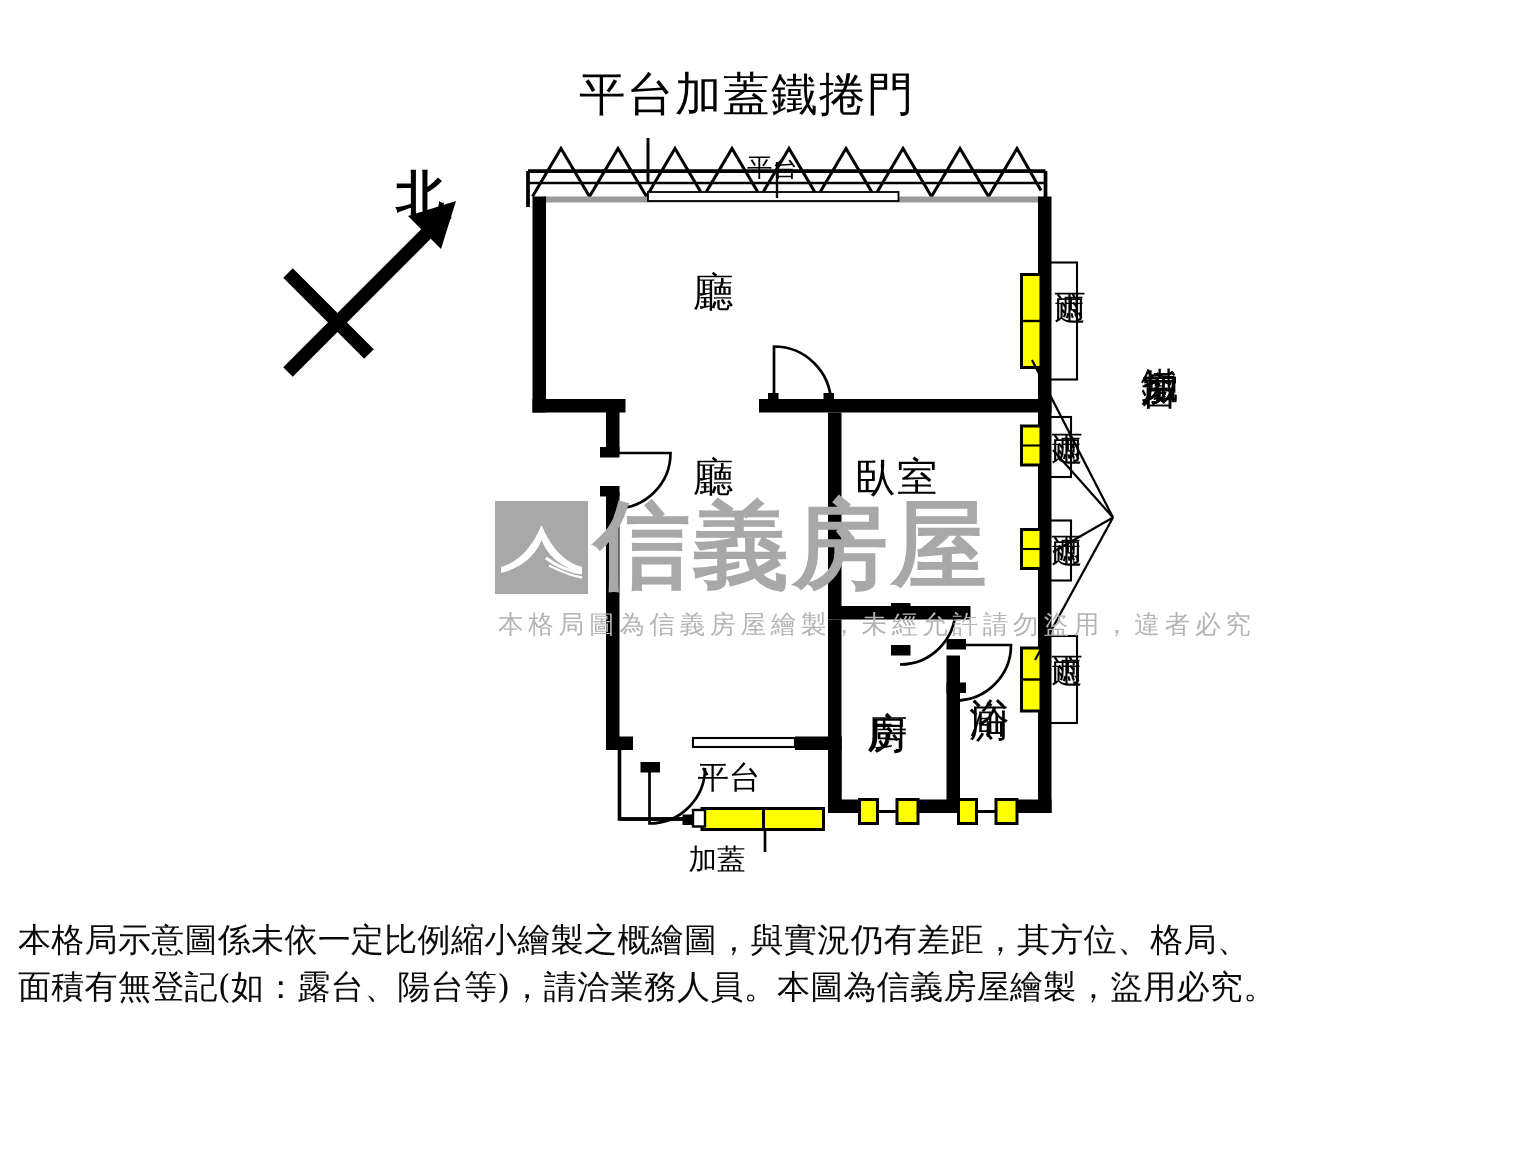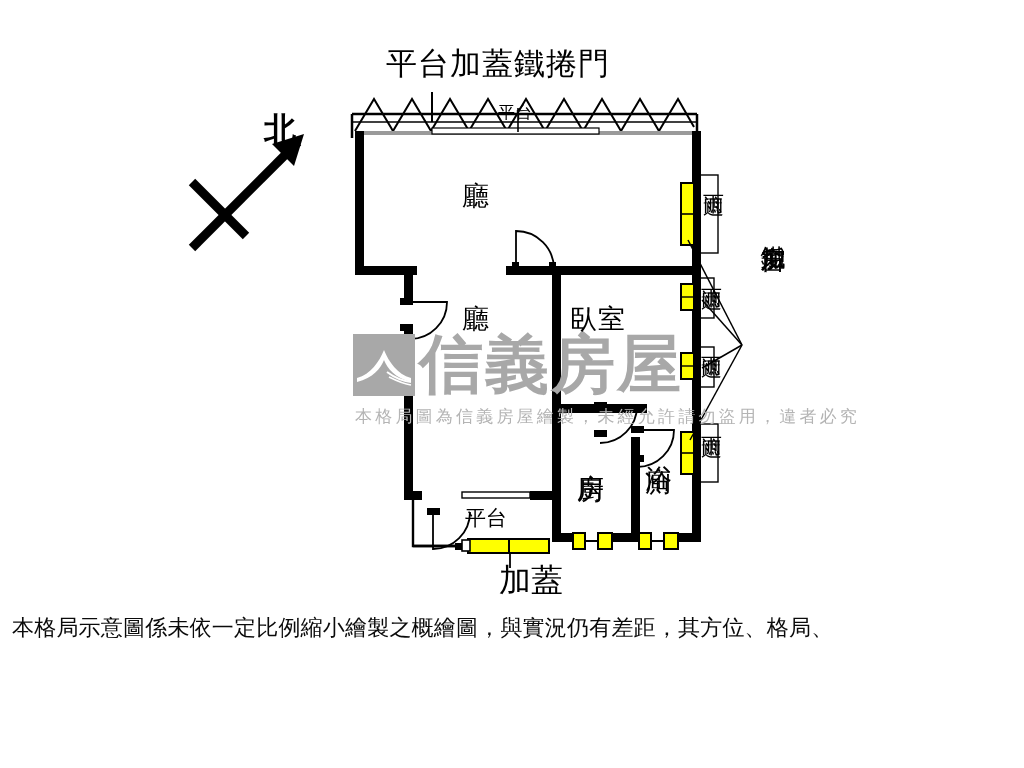--- a/index.html
+++ b/index.html
@@ -69,21 +69,20 @@
 
   
   #watermark {
     position: absolute;
     left: 330px;
     top: 330px;
     width: 372px;
     height: 104px;
     z-index: 3;
     pointer-events: none;
-    margin-left: 23px;
   }
   #wm-logo {
     position: absolute;
     left: 0; top: 4px;
     width: 62px; height: 62px;
     background: #a8a8a8;
     overflow: hidden;
   }
   #wm-text {
     position: absolute;
@@ -276,26 +275,27 @@
   <div class="abs cjk room-label" style="left:570px; top:305px; z-index:5;">臥室</div>
 
   <div class="abs cjk room-label vert" style="left:577px; top:452px; z-index:5;">廚房</div>
 
   <div class="abs cjk room-label vert" style="left:645px; top:444px; z-index:5;">浴廁</div>
 
   <div class="abs cjk small-label" style="left:498px; top:104px; z-index:5;">平台</div>
 
   <div class="abs cjk" style="left:465px; top:508px; font-size:21px; z-index:5;">平台</div>
 
-  <div class="abs cjk" style="left:499px; top:564px; font-size:32px; z-index:5;">加蓋</div>
+  <div class="abs cjk" style="left:459px; top:564px; font-size:19px; z-index:5;">加蓋</div>
 
   <div class="abs cjk vert" style="left:760px; top:226px; font-size:25px; z-index:5;">窗戶加鐵窗</div>
 
   <div class="abs cjk vert" style="left:702px; top:178px; font-size:21px; z-index:5;">雨遮</div>
   <div class="abs cjk vert" style="left:700px; top:272px; font-size:21px; z-index:5;">雨遮</div>
   <div class="abs cjk vert" style="left:700px; top:340px; font-size:21px; z-index:5;">雨遮</div>
   <div class="abs cjk vert" style="left:700px; top:420px; font-size:21px; z-index:5;">雨遮</div>
 
   <div id="disclaimer">
     <div>本格局示意圖係未依一定比例縮小繪製之概繪圖，與實況仍有差距，其方位、格局、</div>
+    <div>面積有無登記(如：露台、陽台等)，請洽業務人員。本圖為信義房屋繪製，盜用必究。</div>
   </div>
 
 </div>
 
 </body></html>

